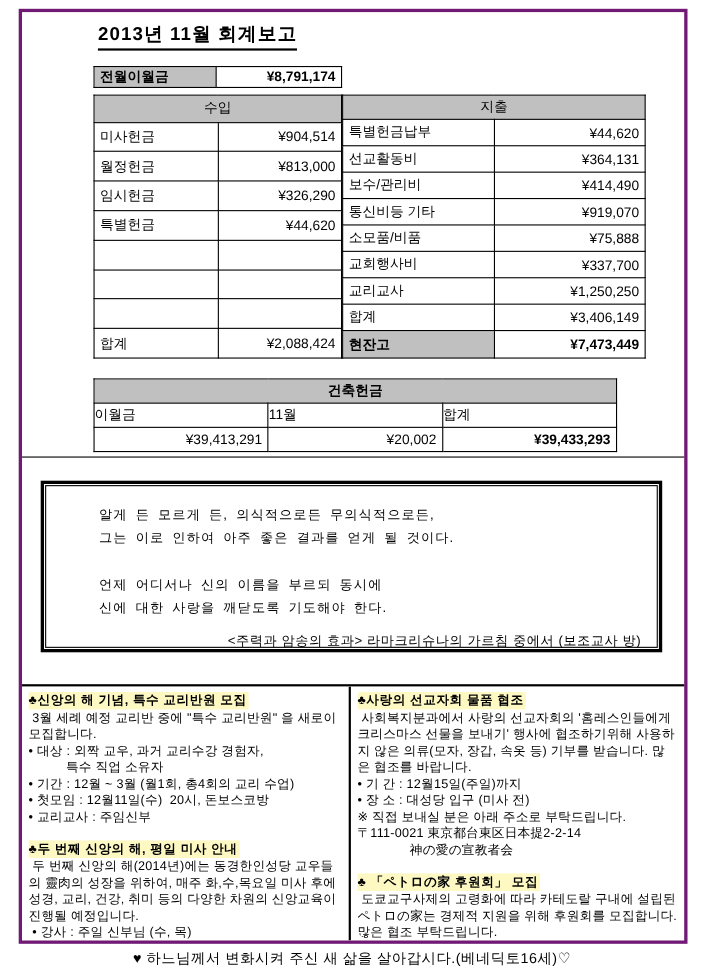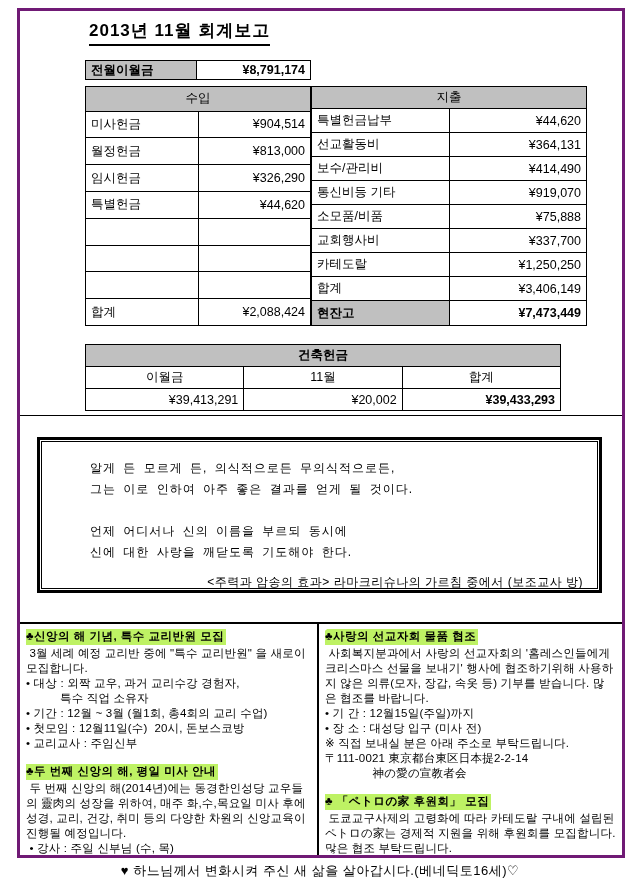--- a/index.html
+++ b/index.html
@@ -25,21 +25,21 @@
     font-size: 17px;
     font-weight: bold;
     letter-spacing: 1px;
     border-bottom: 2px solid #000;
     padding-bottom: 2px;
   }
   table { border-collapse: collapse; table-layout: fixed; }
   td { border: 1px solid #000; font-size: 12.5px; overflow: hidden; white-space: nowrap; }
   td.lbl { text-align: left; padding-left: 5px; }
   td.val { text-align: right; padding-right: 5px; }
-  td.ctr { text-align: center; }
+  td.ctr { }
   .gray { background: #c0c0c0; }
   .bold { font-weight: bold; }
   .carry-table { margin-top: 14px; width: 226px; }
   .carry-table td { height: 19px; }
   .carry-table .lbl { width: 111px; }
   .tables-wrap { display: flex; margin-top: 6px; }
   .income-table { width: 226px; }
   .expense-table { width: 276px; }
   .income-table .lbl { width: 111px; }
   .expense-table .lbl { width: 114px; }
@@ -63,21 +63,21 @@
     text-align: right; padding-right: 6px; white-space: nowrap;
   }
   
   .sec-ann { height: 233px; border-top: 2px solid #000; display: flex; overflow: hidden; }
   .ann-col { padding: 5px 6px 0 6px; overflow: hidden; }
   .ann-col.left { width: 299px; border-right: 2px solid #000; }
   .ann-col.right { flex: 1; border-radius: 22px; }
   .ann-block { margin-bottom: 13px; }
   .ann-title {
     display: inline-block;
-    background: #bef264;
+    background: #fef9c3;
     font-weight: bold;
     font-size: 11.5px;
     letter-spacing: 0.5px;
     padding: 0 2px 1px 0;
     margin-bottom: 1px;
   }
   .ann-body {
     font-size: 11.5px;
     line-height: 15px;
     letter-spacing: 0.2px;
@@ -176,21 +176,21 @@
         </tr>
         <tr class="data-row">
           <td class="lbl">소모품/비품</td>
           <td class="val">¥75,888</td>
         </tr>
         <tr class="data-row">
           <td class="lbl">교회행사비</td>
           <td class="val">¥337,700</td>
         </tr>
         <tr class="data-row">
-          <td class="lbl">카테도랄</td>
+          <td class="lbl">교리교사</td>
           <td class="val">¥1,250,250</td>
         </tr>
         <tr class="data-row">
           <td class="lbl">합계</td>
           <td class="val">¥3,406,149</td>
         </tr>
         <tr class="balance-row">
           <td class="lbl gray bold">현잔고</td>
           <td class="val bold">¥7,473,449</td>
         </tr>

